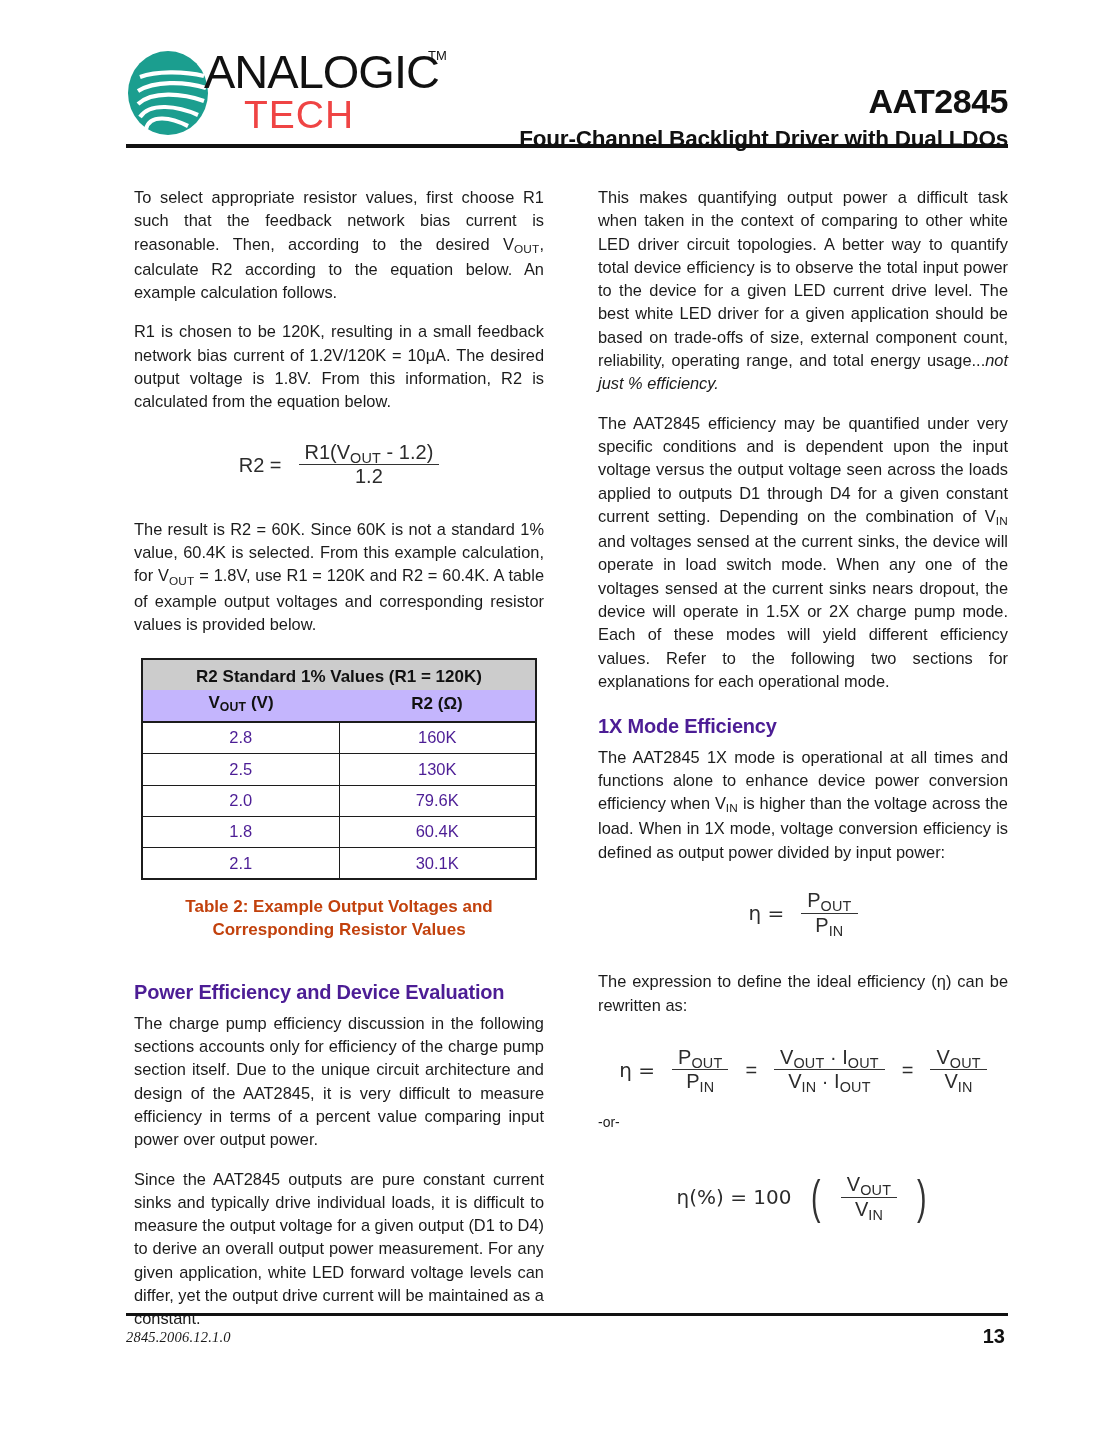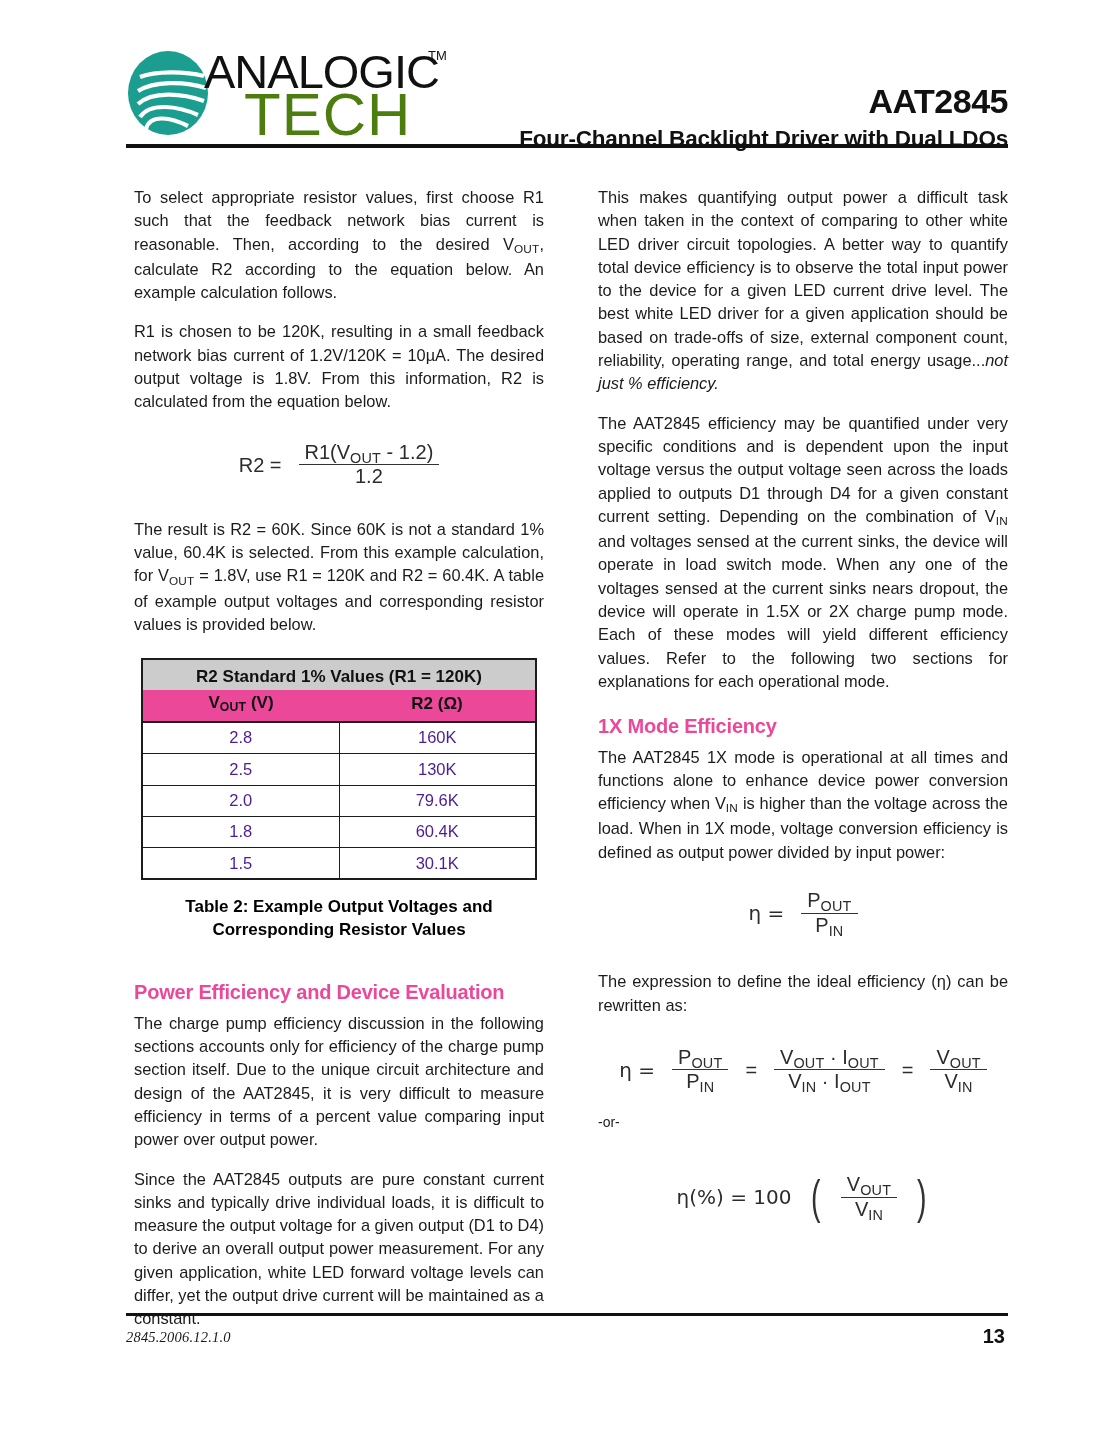--- a/index.html
+++ b/index.html
@@ -67,25 +67,25 @@
     position: absolute;
     left: 224px;
     top: 4px;
     font-size: 13px;
     color: #111;
   }
   .logo-tech {
     position: absolute;
     left: 40px;
     top: 47px;
-    font-size: 60px;
+    font-size: 39px;
     line-height: 47px;
     letter-spacing: 1px;
     font-weight: 400;
-    color: #4d7c0f;
+    color: #ef4444;
   }
   .part-number {
     position: absolute;
     right: 0;
     top: 40px;
     font-size: 34px;
     font-weight: bold;
     letter-spacing: -0.5px;
     color: #111;
     text-align: right;
@@ -136,21 +136,21 @@
     top: 0.28em;
     letter-spacing: 0.2px;
   }
   .ital { font-style: italic; }
 
   h2.section-head {
     font-size: 20px;
     font-weight: bold;
     margin: 20px 0 7px 0;
     letter-spacing: -0.2px;
-    color: #ec4899;
+    color: #4c1d95;
   }
   h2.section-head.tight { margin-top: 8px; }
 
   
   .eq-block {
     margin: 18px 0 22px 0;
     text-align: center;
     font-size: 20px;
     color: #2c2c2c;
   }
@@ -203,21 +203,21 @@
     background: #cccccc;
     border: 1px solid #1c1c1c;
     border-bottom: none;
     font-size: 17px;
     font-weight: bold;
     text-align: center;
     padding: 5px 4px 1px 4px;
     color: #111;
   }
   table.data th.colhead {
-    background: #ec4899;
+    background: #c4b5fd;
     border: none;
     border-bottom: 2px solid #1c1c1c;
     font-size: 17px;
     font-weight: bold;
     text-align: center;
     padding: 1px 4px 5px 4px;
     color: #111;
   }
   table.data th.colhead.sep { }
   table.data td {
@@ -230,21 +230,21 @@
   table.data td.c1 { width: 50%; }
   table.data td.c2 { width: 50%; }
 
   .tbl-caption {
     margin: 15px auto 0 auto;
     width: 360px;
     text-align: center;
     font-size: 17px;
     font-weight: bold;
     line-height: 23px;
-    color: #000000;
+    color: #c2410c;
   }
 
   .or-text {
     margin: 14px 0 0 0;
     font-size: 14px;
   }
 
   
   .footer-rule {
     position: absolute;
@@ -341,21 +341,21 @@
           </tr>
           <tr>
             <td class="c1">2.0</td>
             <td class="c2">79.6K</td>
           </tr>
           <tr>
             <td class="c1">1.8</td>
             <td class="c2">60.4K</td>
           </tr>
           <tr>
-            <td class="c1">1.5</td>
+            <td class="c1">2.1</td>
             <td class="c2">30.1K</td>
           </tr>
         </tbody>
       </table>
       <div class="tbl-caption">Table 2: Example Output Voltages and Corresponding Resistor Values</div>
     </div>
 
     <h2 class="section-head" style="margin-top:40px;">Power Efficiency and Device Evaluation</h2>
 
     <p class="para">The charge pump efficiency discussion in the following sections accounts only for efficiency of the charge pump section itself. Due to the unique circuit architecture and design of the AAT2845, it is very difficult to measure efficiency in terms of a percent value comparing input power over output power.</p>

